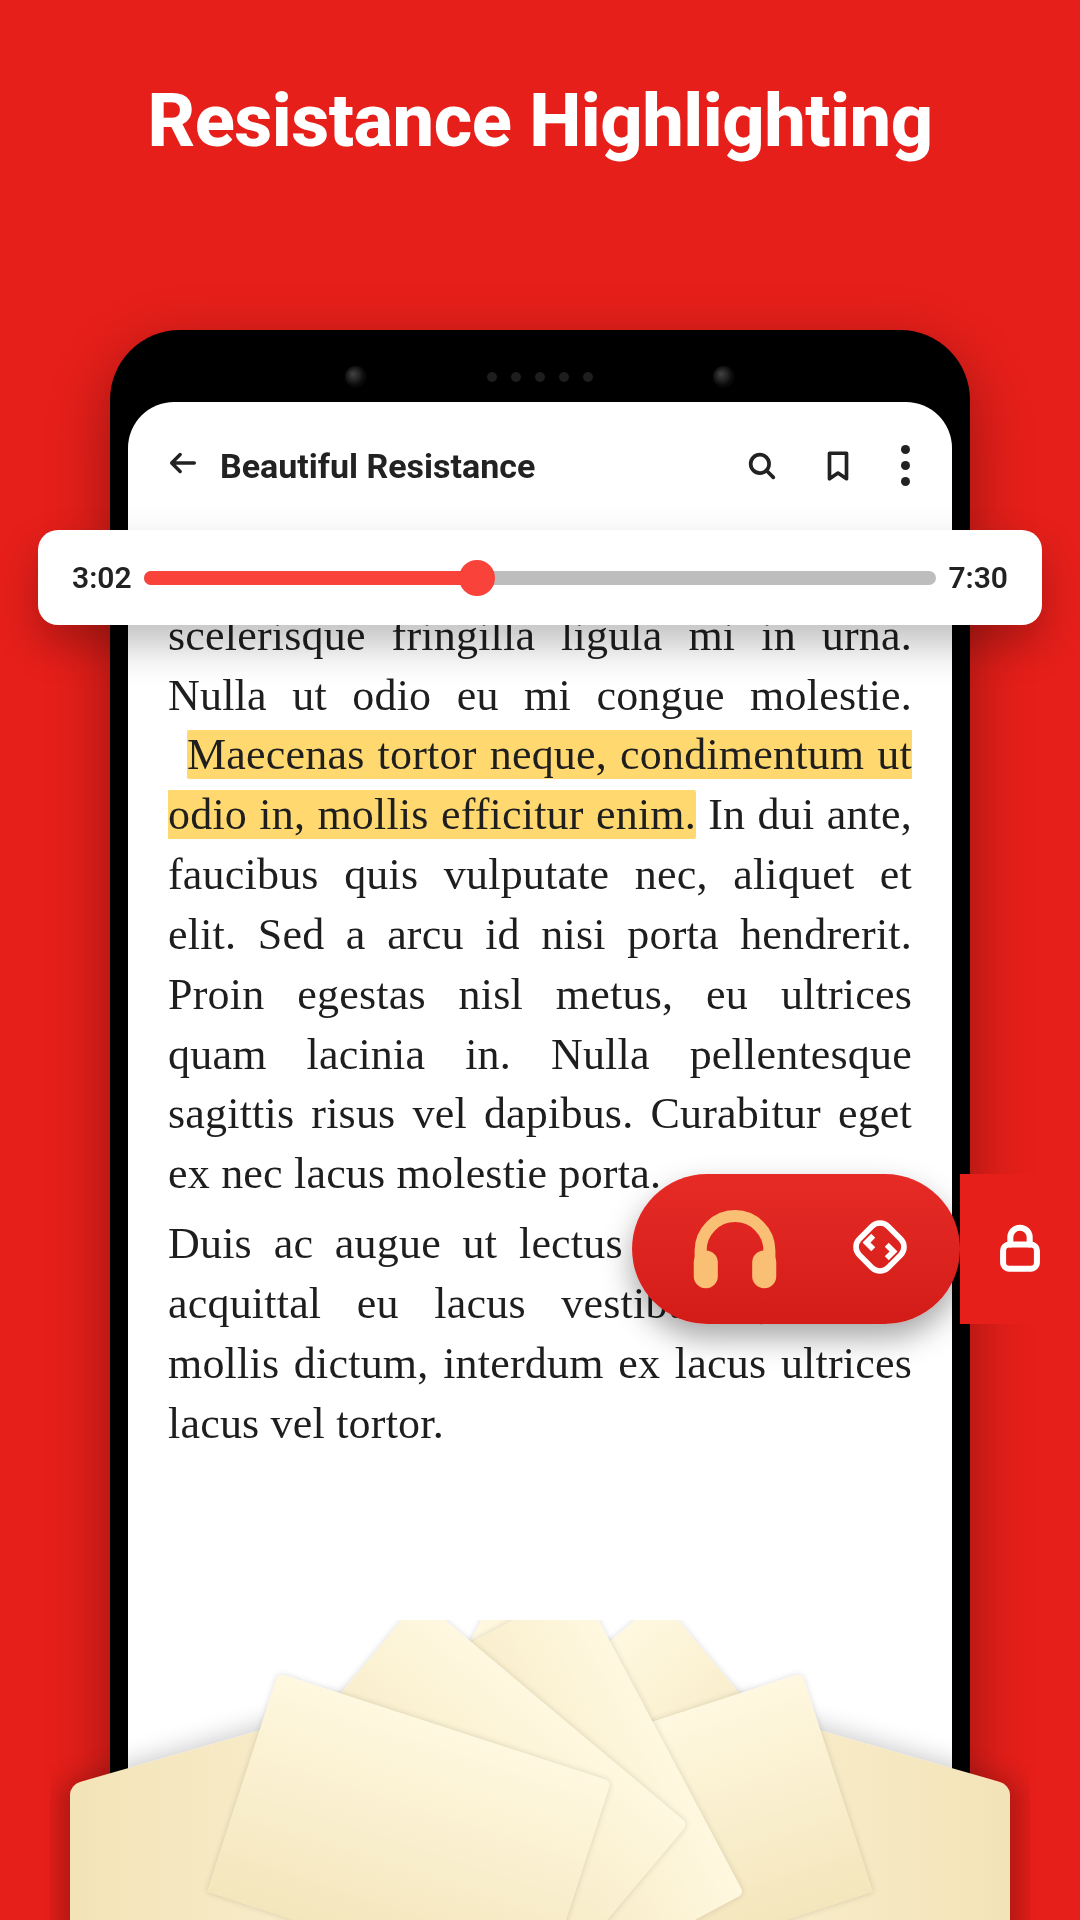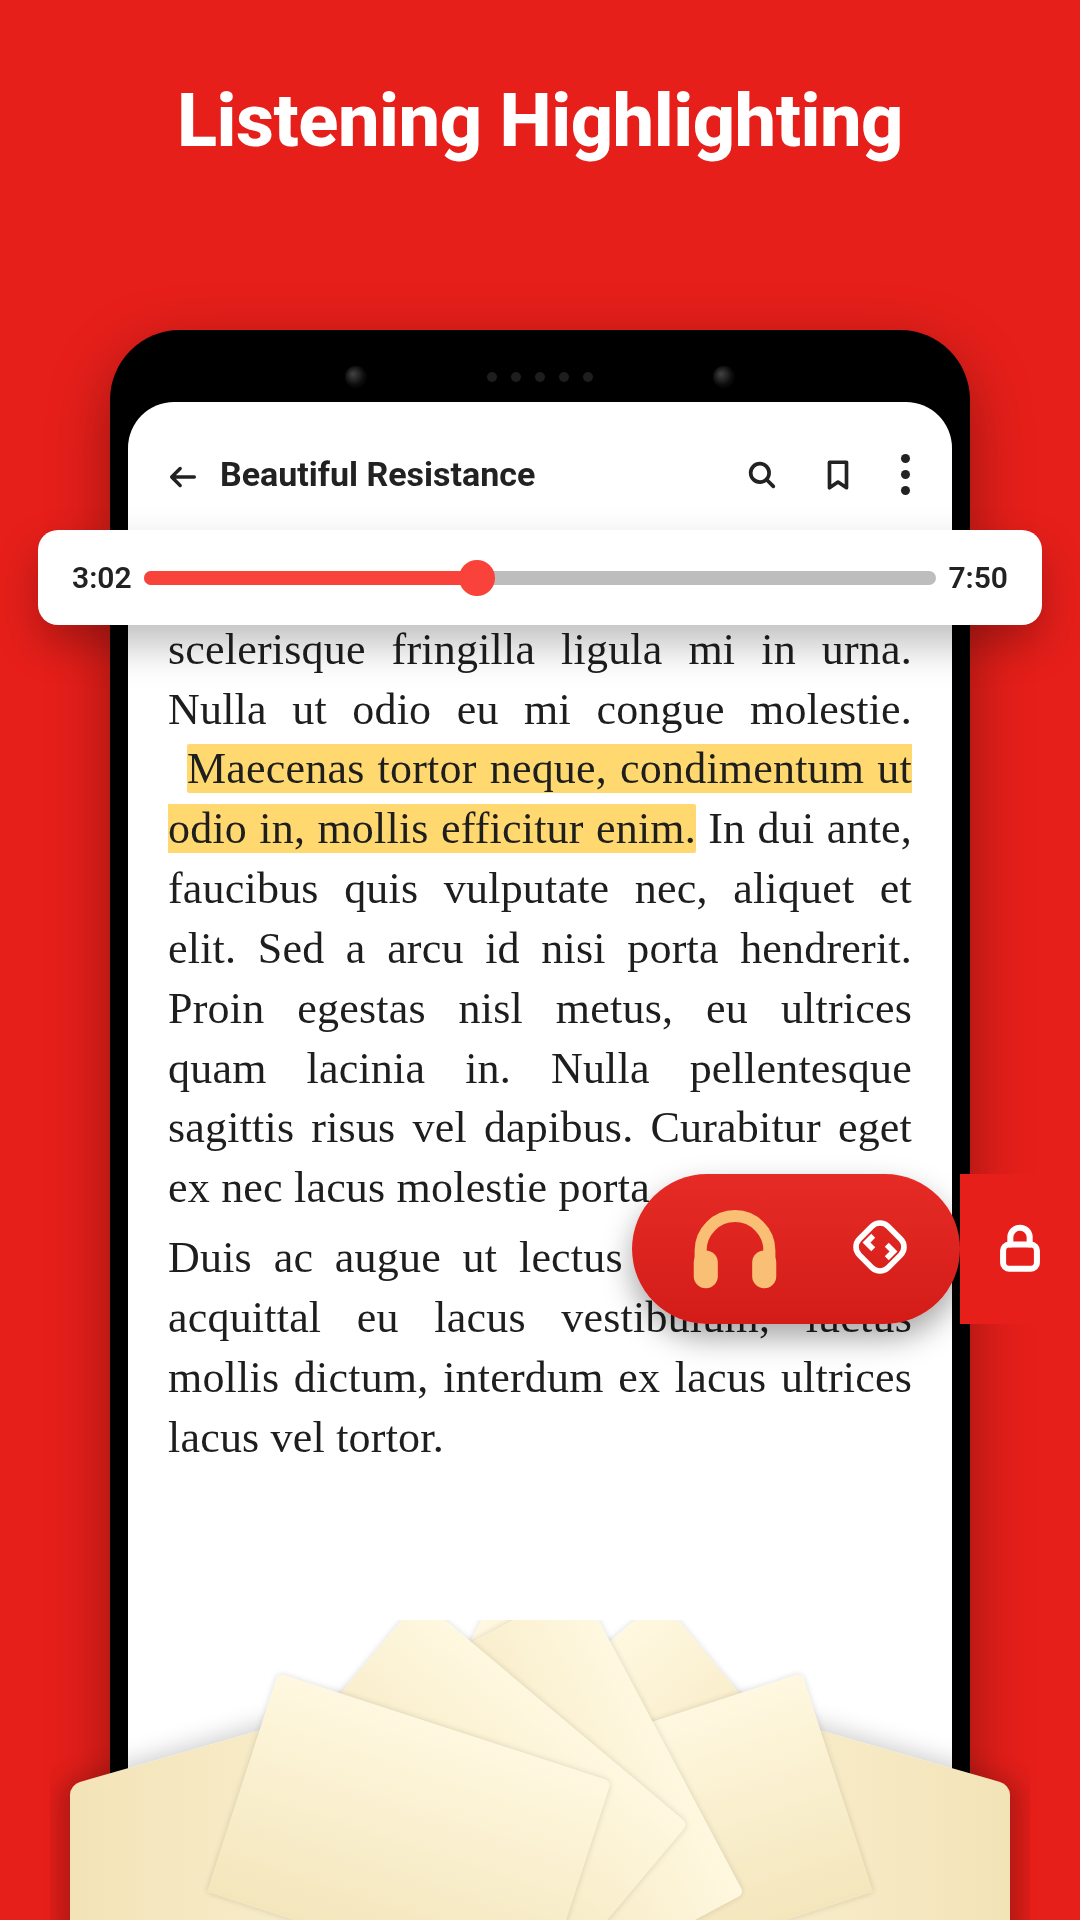--- a/index.html
+++ b/index.html
@@ -59,22 +59,22 @@
     background: #fff;
     border-radius: 46px 46px 0 0;
     height: calc(100% - 50px);
     overflow: hidden;
     position: relative;
   }
 
   
   .app-bar {
     display: flex;
-    align-items: flex-start;
-    padding: 52px 36px 24px 32px;
+    align-items: flex-end;
+    padding: 38px 36px 24px 32px;
   }
   .back-icon { width: 46px; height: 46px; display:flex;align-items:center;justify-content:center; cursor:pointer; }
   .back-icon svg { width: 34px; height: 34px; stroke:#222; stroke-width:2.4; fill:none; stroke-linecap:round; stroke-linejoin:round;}
   .title {
     font-size: 34px;
     font-weight: 700;
     color: #222;
     margin-left: 14px;
     flex: 1;
   }
@@ -228,21 +228,21 @@
     height:230px;
     background:linear-gradient(#fff8e0,#f4e6bc);
     border-radius:6px 6px 0 0;
     box-shadow: 0 0 6px rgba(0,0,0,.15);
   }
 </style>
 </head>
 <body>
 
 <div class="headline">
-  <span>Listening Highlighting</span><br>
+  <span>Resistance Highlighting</span><br>
 </div>
 
 <div class="device">
   <div class="sensor-bar">
     <div class="sensor-dot"></div>
     <div class="speaker-grill">
       <span></span>
         <span></span>
         <span></span>
         <span></span>
@@ -289,21 +289,21 @@
 
   </div>
 </div>
 
 <div class="progress-card">
   <span class="time">3:02</span>
   <div class="track">
     <div class="track-fill" style="width: 42%;"></div>
     <div class="thumb" style="left: 42%;"></div>
   </div>
-  <span class="time">7:50</span>
+  <span class="time">7:30</span>
 </div>
 
 <div class="action-bar">
   <div class="pill">
     <div class="headphones-icon">
       <svg viewBox="0 0 64 64">
         <path d="M12 40v-6c0-11 9-20 20-20s20 9 20 20v6" stroke="#f9bf75" stroke-width="7" fill="none" stroke-linecap="round"></path>
         <rect x="8" y="34" width="14" height="22" rx="7" fill="#f9bf75"></rect>
         <rect x="42" y="34" width="14" height="22" rx="7" fill="#f9bf75"></rect>
       </svg>

